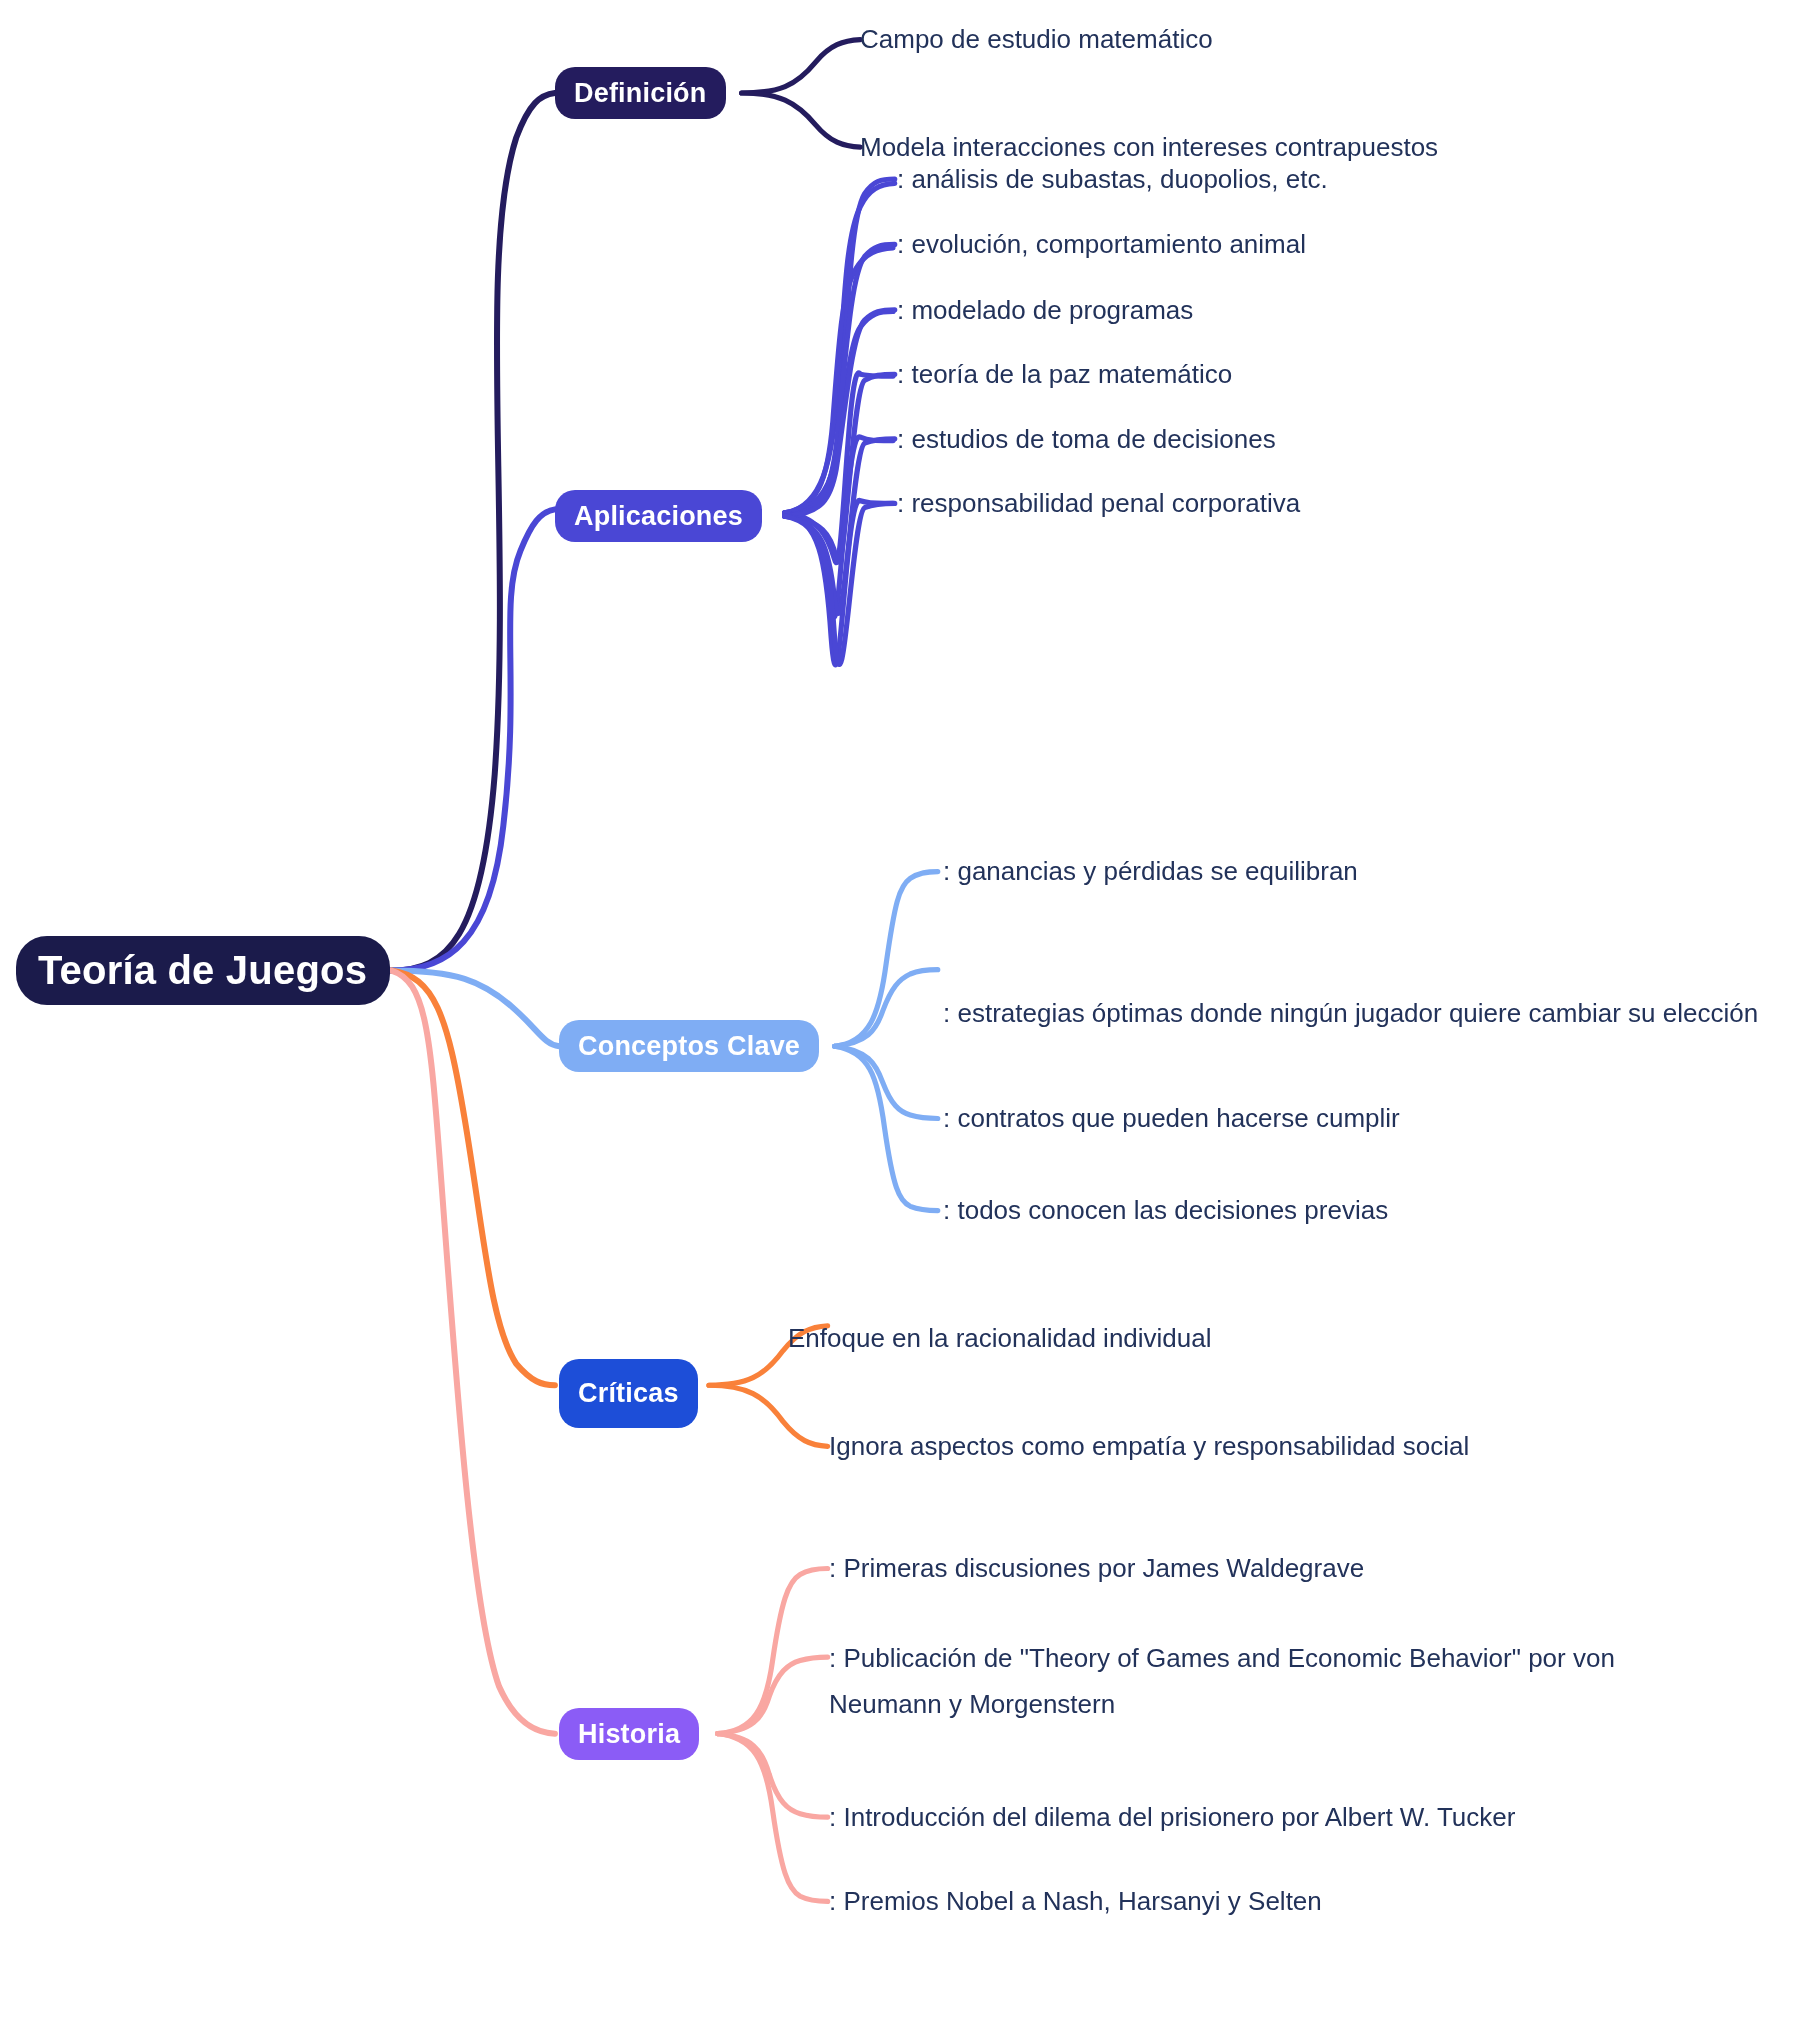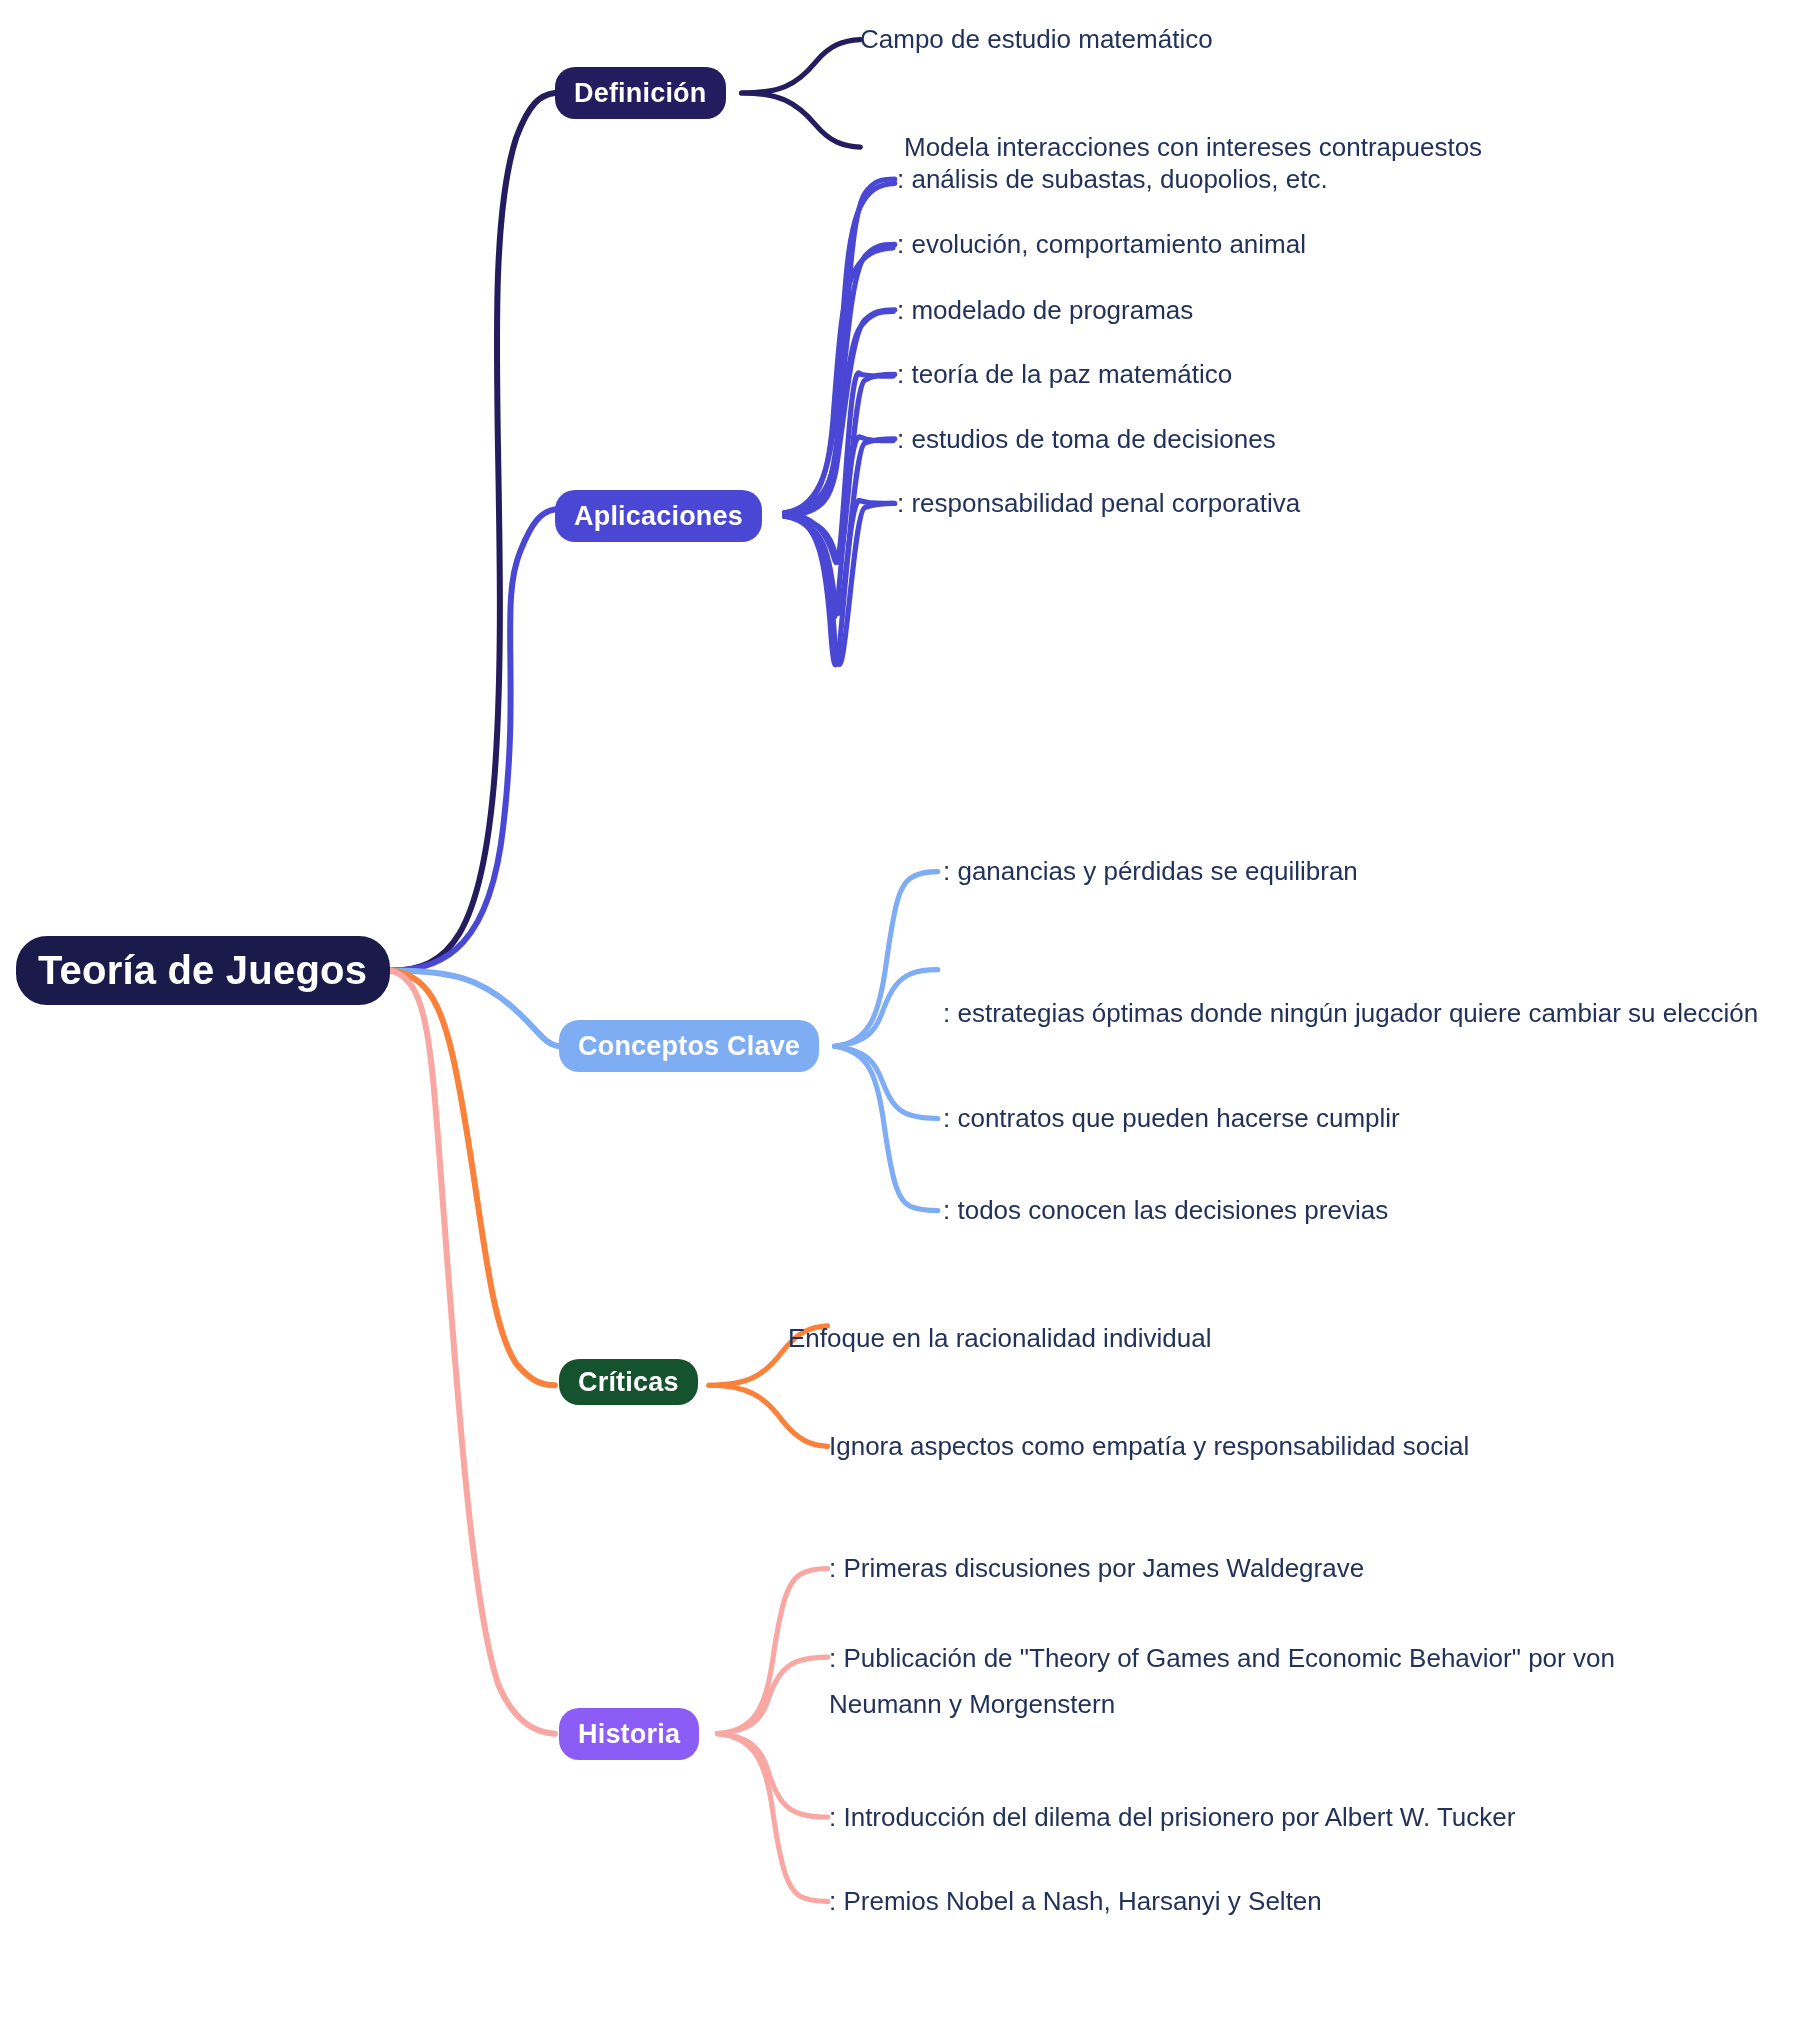--- a/index.html
+++ b/index.html
@@ -126,21 +126,21 @@
   <div class="node-box root-node" style="left:15.5px; top:936px; height:69px; background:#1b1b4b;">
     <span>Teoría de Juegos</span>
   </div>
 
   <div class="node-box branch-node" style="left:555px; top:67px; height:52px; background:#241c5e;">
     <span>Definición</span>
   </div>
   <div class="leaf-label nowrap" style="left:860px; top:16.3px;text-align:center;">
     <span>Campo de estudio matemático</span>
   </div>
-  <div class="leaf-label nowrap" style="left:860px; top:124px;margin-left:44px;">
+  <div class="leaf-label nowrap" style="left:860px; top:124px;">
     <span>Modela interacciones con intereses contrapuestos</span>
   </div>
 
   <div class="node-box branch-node" style="left:555px; top:490px; height:52px; background:#4a47d5;">
     <span>Aplicaciones</span>
   </div>
   <div class="leaf-label nowrap" style="left:897px; top:156px;">
     <span>: análisis de subastas, duopolios, etc.</span>
   </div>
   <div class="leaf-label nowrap" style="left:897px; top:221px;">
@@ -168,21 +168,21 @@
   <div class="leaf-label" style="left:943px; top:946px; width:816px;margin-top:44px;">
     <span>: estrategias óptimas donde ningún jugador quiere cambiar su elección</span>
   </div>
   <div class="leaf-label nowrap" style="left:943px; top:1095px;">
     <span>: contratos que pueden hacerse cumplir</span>
   </div>
   <div class="leaf-label nowrap" style="left:943px; top:1187px;">
     <span>: todos conocen las decisiones previas</span>
   </div>
 
-  <div class="node-box branch-node" style="left:559px; top:1359px; height:46px; background:#14532d;">
+  <div class="node-box branch-node" style="left:559px; top:1359px; height:69px; background:#1d4ed8;">
     <span>Críticas</span>
   </div>
   <div class="leaf-label nowrap" style="left:788px; top:1303px;margin-top:12px;">
     <span>Enfoque en la racionalidad individual</span>
   </div>
   <div class="leaf-label nowrap" style="left:829px; top:1423px;">
     <span>Ignora aspectos como empatía y responsabilidad social</span>
   </div>
 
   <div class="node-box branch-node" style="left:559px; top:1708px; height:52px; background:#8b5cf6;">

